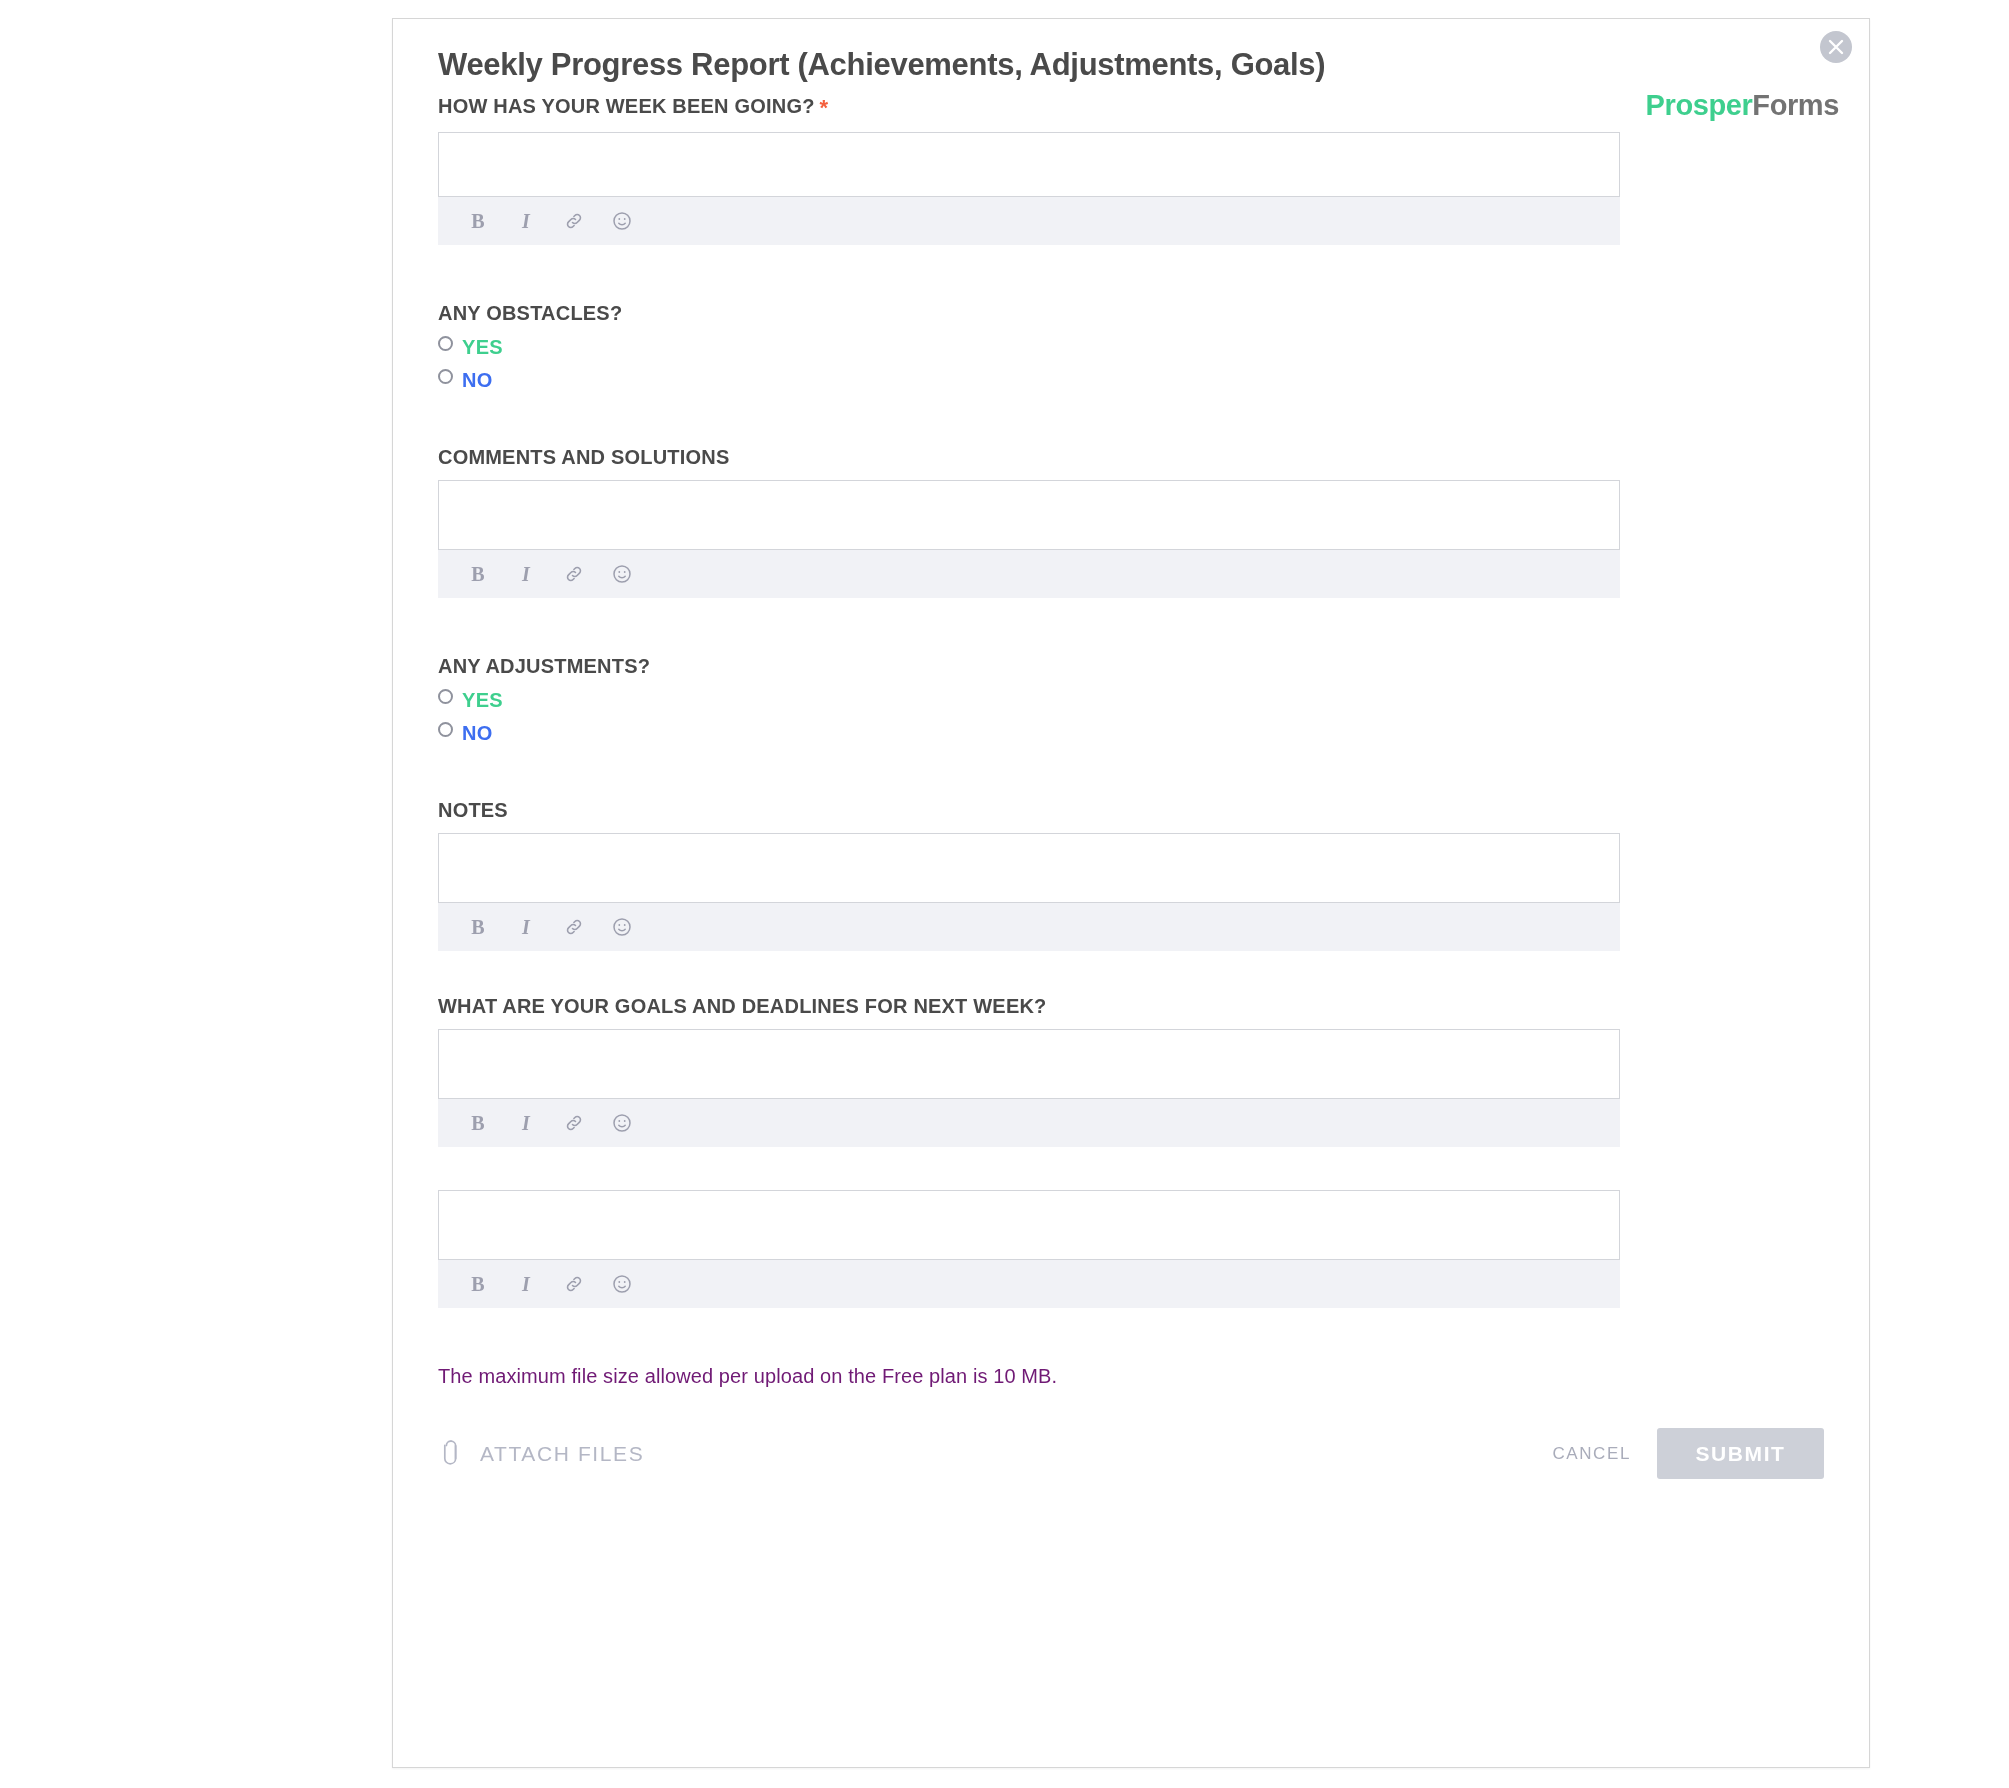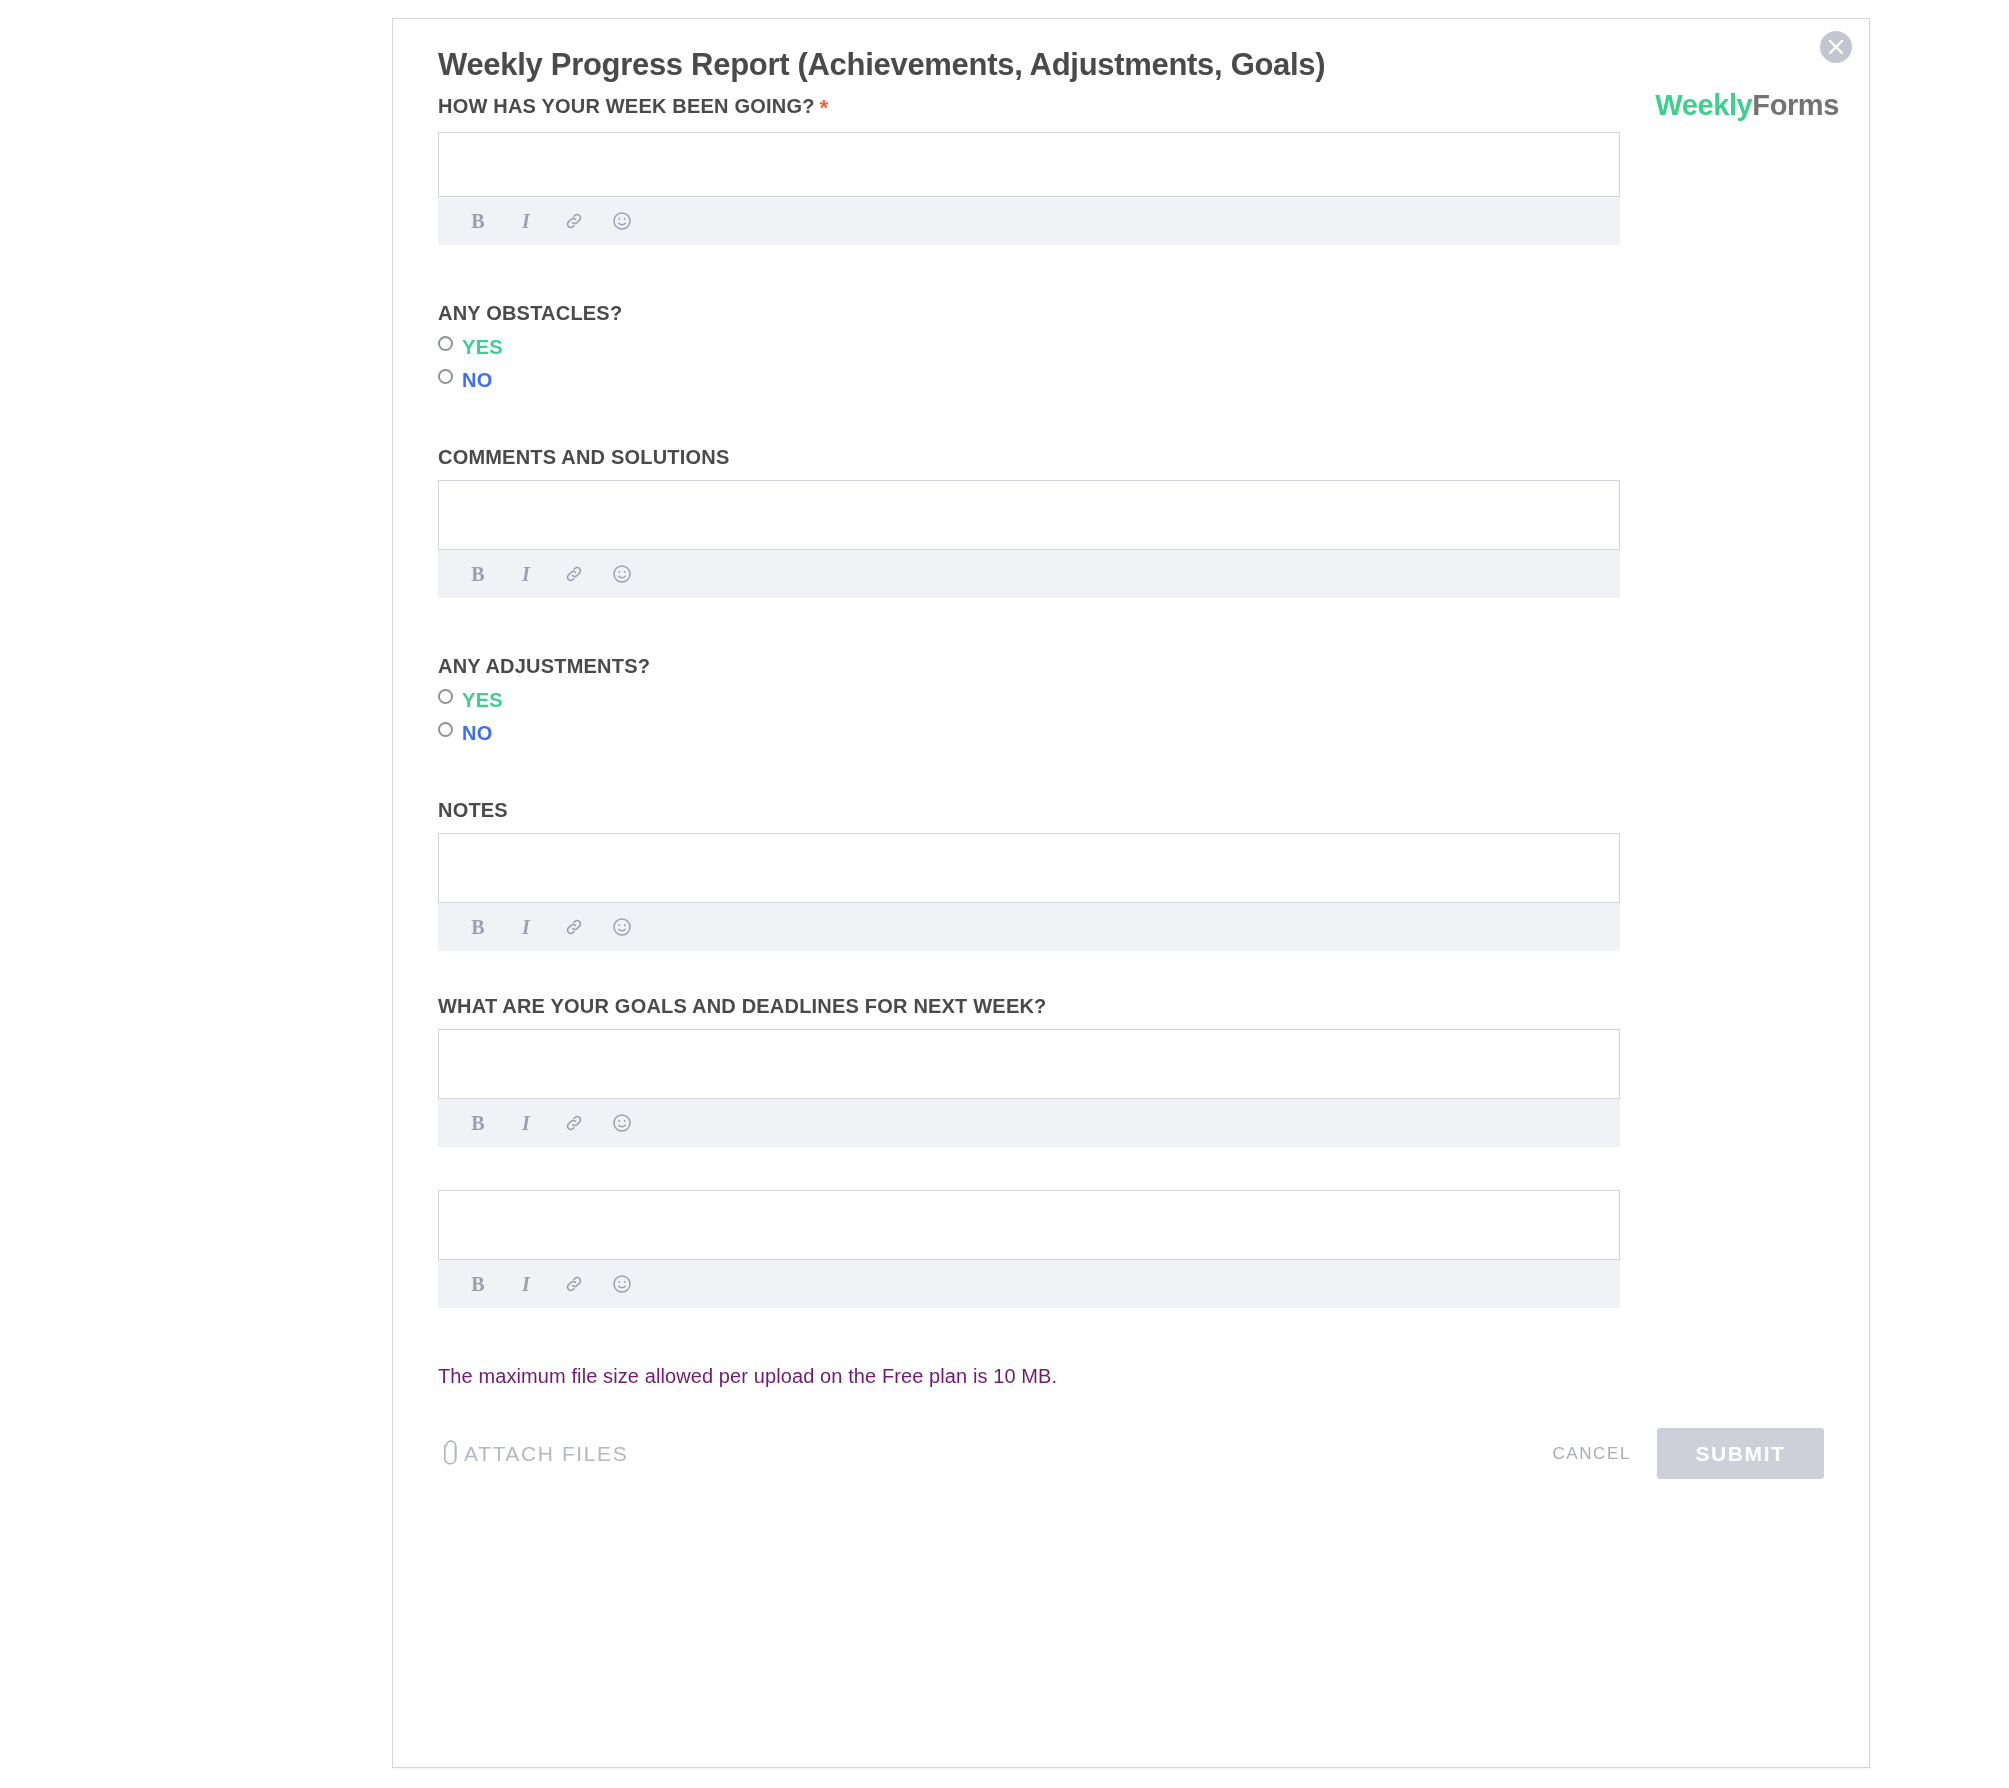--- a/index.html
+++ b/index.html
@@ -173,21 +173,21 @@
   }
   #footer-bar {
     display: flex;
     align-items: center;
     padding-left: 23px;
     padding-right: 23px;
   }
   #attach-files {
     display: flex;
     align-items: center;
-    gap: 0;
+    gap: 16px;
     cursor: pointer;
     color: #b4b7c5;
   }
   #attach-files .label {
     font-size: 21px;
     letter-spacing: 1.6px;
     color: #b4b7c5;
   }
   .spacer { flex: 1 1 auto; }
   #cancel-btn {
@@ -222,21 +222,21 @@
 
     <button id="close-btn" aria-label="close">
       <svg viewBox="0 0 32 32">
         <path d="M10 10 L22 22 M22 10 L10 22" stroke="#ffffff" stroke-width="2.4" stroke-linecap="round"></path>
       </svg>
     </button>
 
     <div class="header-block">
       <h1 id="form-title">Weekly Progress Report (Achievements, Adjustments, Goals)</h1>
       <div class="brand">
-        <span class="b1">Weekly</span><span class="b2">Forms</span>
+        <span class="b1">Prosper</span><span class="b2">Forms</span>
       </div>
     </div>
 
     <div class="field" style="margin-top:3px;">
       <div class="field-label"><span>HOW HAS YOUR WEEK BEEN GOING?</span><span class="req-star">*</span></div>
       <div class="editor">
         <div class="editor-input h1" contenteditable="true" style=""></div>
         <div class="editor-toolbar">
           <span class="tb-btn bold">B</span>
           <span class="tb-btn italic">I</span>

